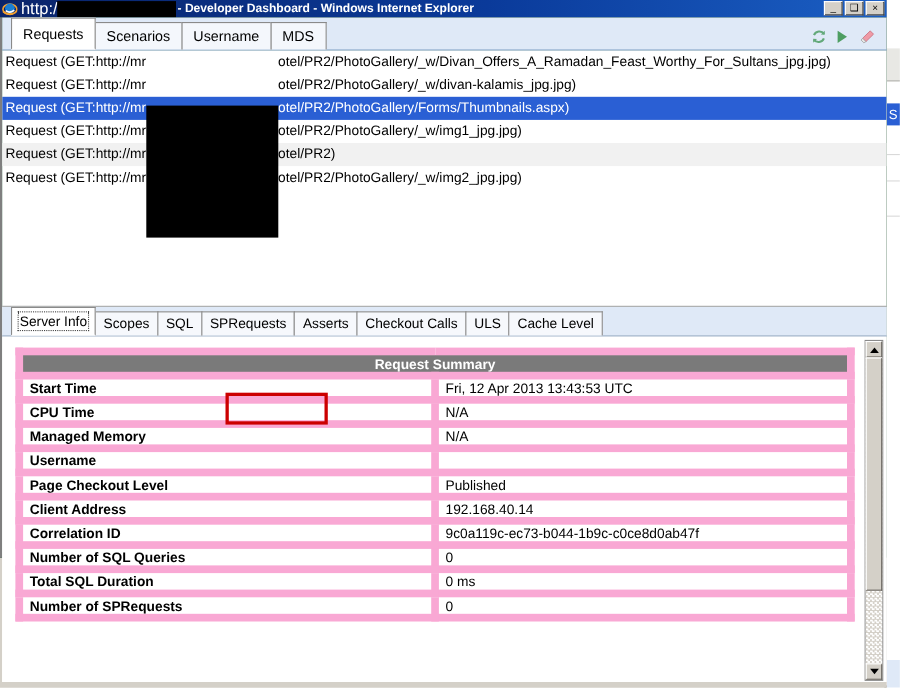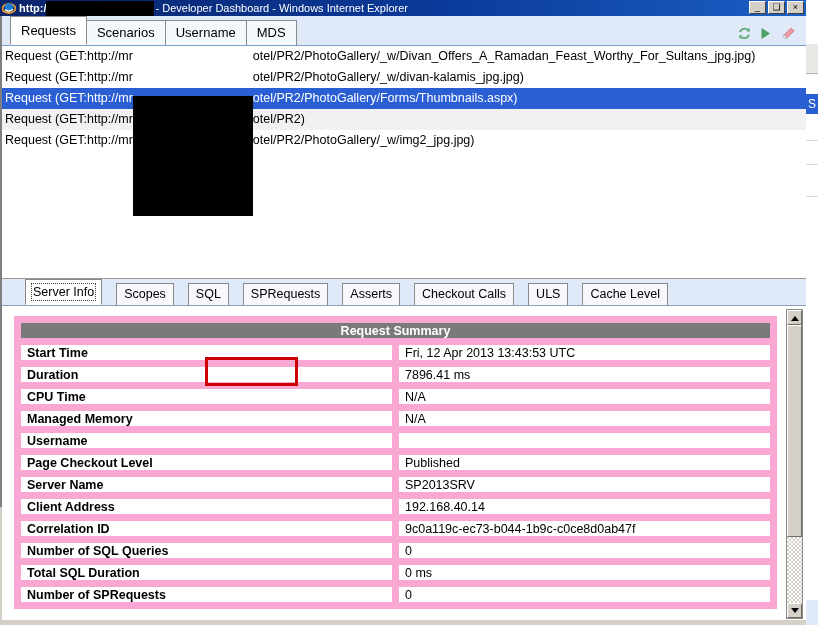--- a/index.html
+++ b/index.html
@@ -63,30 +63,30 @@
     background: linear-gradient(to right, #0a246a 0%, #0a3a9a 55%, #1b5fc4 100%);
     display: flex; align-items: center;
     overflow: hidden;
   }
   #ie-icon {
     width: 14px; height: 14px; margin-left: 2px;
     flex: 0 0 auto; position: relative;
   }
   #title-url {
     color: #ffffff;
-    font-size: 11px; font-weight: bold;
+    font-size: 15px; font-weight: normal;
     margin-left: 3px; white-space: nowrap;
     flex: 0 0 auto;
   }
   #title-redact {
     width: 108px; height: 15px; background: #000;
     flex: 0 0 auto;
   }
   #title-rest {
-    color: #ffffff; font-size: 11px; font-weight: normal;
+    color: #ffffff; font-size: 11px; font-weight: bold;
     margin-left: 1px; white-space: nowrap; flex: 0 0 auto;
   }
   #win-buttons {
     position: absolute; right: 2px; top: 1px;
     display: flex; gap: 2px;
   }
   .win-btn {
     width: 17px; height: 13px;
     background: #d4d0c8;
     border-top: 1px solid #ffffff;
@@ -191,21 +191,20 @@
     height: 22px;
     padding: 0 7px;
     margin-right: -1px;
     background: #f6f8fc;
     border: 1px solid #8a8a8a;
     border-bottom: none;
     font-size: 12.5px;
     line-height: 21px;
     color: #000;
     cursor: default;
-    margin-left: 15px;
   }
   .dtab.active {
     background: #ffffff;
     height: 26px;
     line-height: 25px;
     border-bottom: 1px solid #ffffff;
     z-index: 3;
   }
   .dtab.active .dtab-lbl {
     outline: 1px dotted #444;
@@ -389,20 +388,23 @@
     <div id="req-list">
       <div class="req-row">
         <span class="seg">Request (GET:http://mr</span><span class="seg" style="display:inline-block;width:120px"></span><span class="seg">otel/PR2/PhotoGallery/_w/Divan_Offers_A_Ramadan_Feast_Worthy_For_Sultans_jpg.jpg)</span>
       </div>
       <div class="req-row">
         <span class="seg">Request (GET:http://mr</span><span class="seg" style="display:inline-block;width:120px"></span><span class="seg">otel/PR2/PhotoGallery/_w/divan-kalamis_jpg.jpg)</span>
       </div>
       <div class="req-row sel">
         <span class="seg">Request (GET:http://mr</span><span class="seg" style="display:inline-block;width:120px"></span><span class="seg">otel/PR2/PhotoGallery/Forms/Thumbnails.aspx)</span>
       </div>
+      <div class="req-row">
+        <span class="seg">Request (GET:http://mr</span><span class="seg" style="display:inline-block;width:120px"></span><span class="seg">otel/PR2/PhotoGallery/_w/img1_jpg.jpg)</span>
+      </div>
       <div class="req-row alt">
         <span class="seg">Request (GET:http://mr</span><span class="seg" style="display:inline-block;width:120px"></span><span class="seg">otel/PR2)</span>
       </div>
       <div class="req-row">
         <span class="seg">Request (GET:http://mr</span><span class="seg" style="display:inline-block;width:120px"></span><span class="seg">otel/PR2/PhotoGallery/_w/img2_jpg.jpg)</span>
       </div>
       <div id="req-redact"></div>
     </div>
 
     <div id="detail">
@@ -438,42 +440,34 @@
         <table id="info-table">
           <tbody>
             <tr>
               <td class="sect" colspan="2">Request Summary</td>
             </tr>
             <tr>
               <td class="lbl">Start Time</td>
               <td class="val">Fri, 12 Apr 2013 13:43:53 UTC</td>
             </tr>
             <tr>
-              <td class="lbl">Duration</td>
-              <td class="val">7896.41 ms</td>
-            </tr>
-            <tr>
               <td class="lbl">CPU Time</td>
               <td class="val">N/A</td>
             </tr>
             <tr>
               <td class="lbl">Managed Memory</td>
               <td class="val">N/A</td>
             </tr>
             <tr>
               <td class="lbl">Username</td>
               <td class="val"></td>
             </tr>
             <tr>
               <td class="lbl">Page Checkout Level</td>
               <td class="val">Published</td>
-            </tr>
-            <tr>
-              <td class="lbl">Server Name</td>
-              <td class="val">SP2013SRV</td>
             </tr>
             <tr>
               <td class="lbl">Client Address</td>
               <td class="val">192.168.40.14</td>
             </tr>
             <tr>
               <td class="lbl">Correlation ID</td>
               <td class="val">9c0a119c-ec73-b044-1b9c-c0ce8d0ab47f</td>
             </tr>
 

